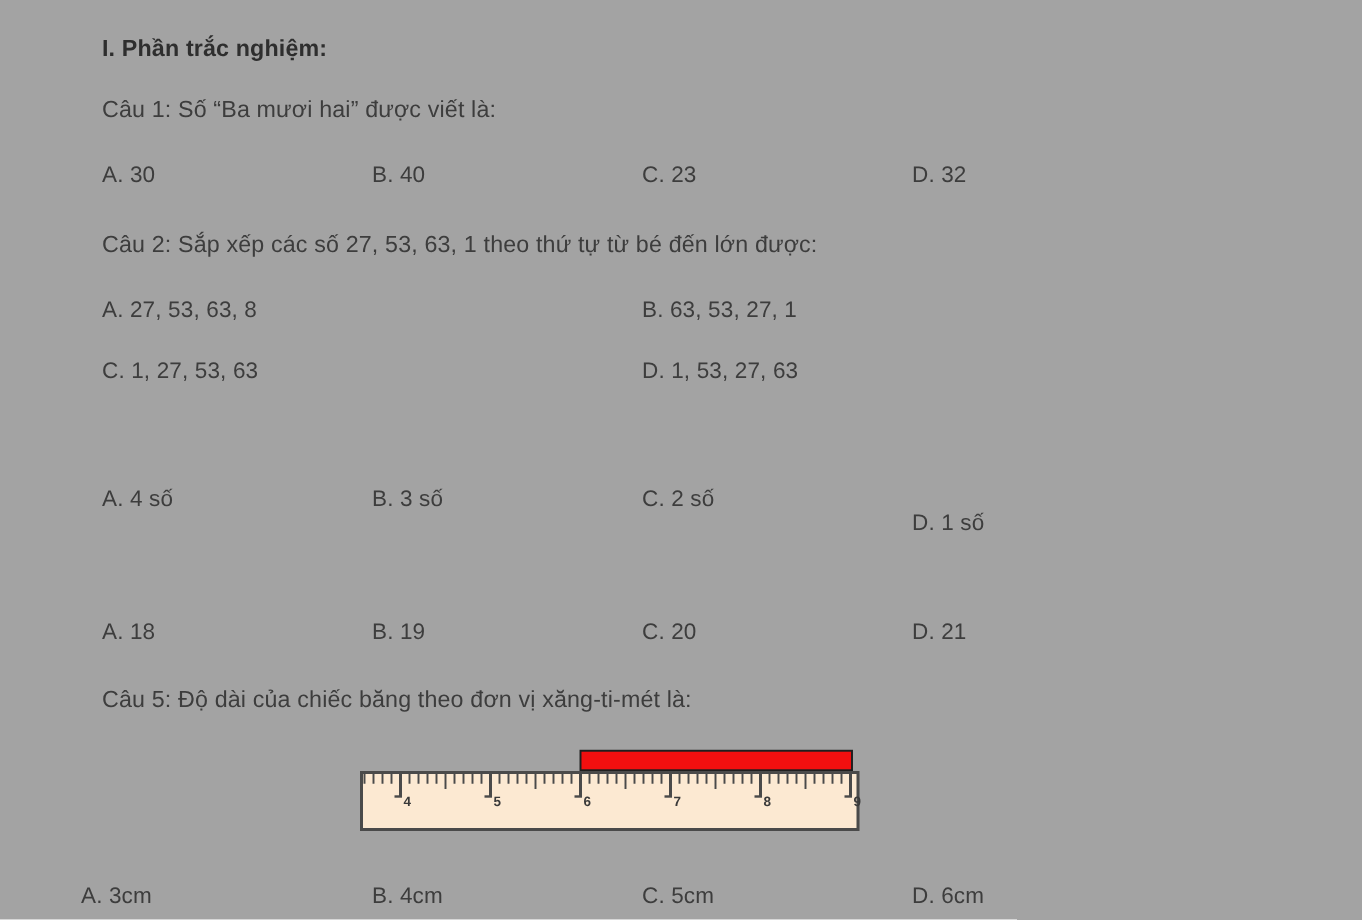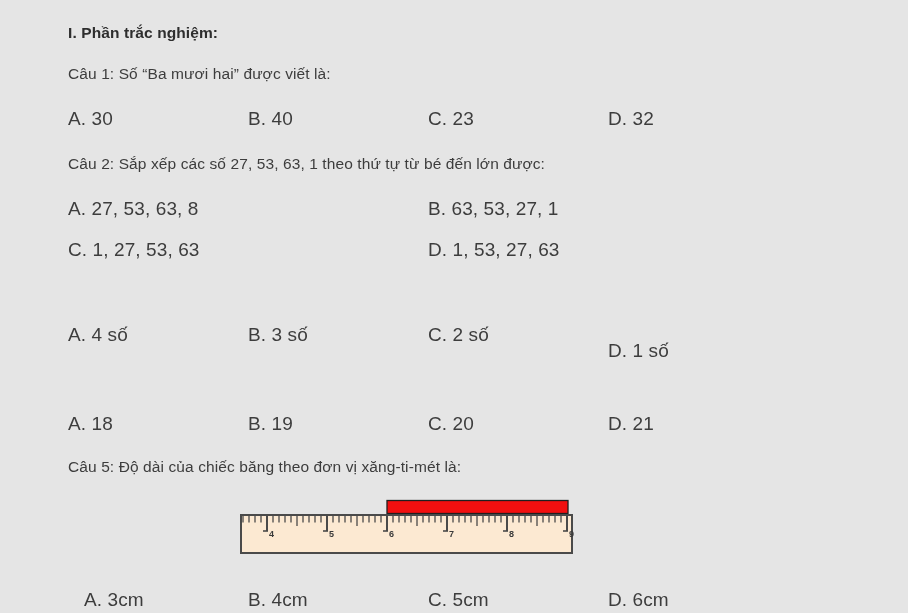--- a/index.html
+++ b/index.html
@@ -4,38 +4,38 @@
 <style>
   * { margin: 0; padding: 0; box-sizing: border-box; }
   html, body {
     background: #ffffff;
     font-family: "Liberation Sans", "DejaVu Sans", sans-serif;
   }
   .page {
     position: relative;
     width: 908px;
     height: 613px;
-    background: #e5e5e5;
+    background: #a3a3a3;
     overflow: hidden;
   }
   .line {
     position: absolute;
     white-space: nowrap;
     font-size: 15.5px;
     color: #3d3d3d;
     letter-spacing: 0.1px;
   }
   .title {
     font-weight: bold;
     color: #2e2e2e;
   }
   .opt {
     position: absolute;
     white-space: nowrap;
-    font-size: 19px;
+    font-size: 15px;
     color: #3d3d3d;
     letter-spacing: 0.1px;
   }
   .ruler-svg {
     position: absolute;
     left: 240px;
     top: 494px;
   }
 </style>
 </head>
@@ -134,18 +134,18 @@
       <line x1="143" y1="37" x2="148" y2="37" stroke="#4a4a4a" stroke-width="1.6"></line>
       <text x="149" y="43" font-size="9" fill="#3a3a3a" font-family="&quot;Liberation Sans&quot;, sans-serif" font-weight="bold">6</text>
       <line x1="203" y1="37" x2="208" y2="37" stroke="#4a4a4a" stroke-width="1.6"></line>
       <text x="209" y="43" font-size="9" fill="#3a3a3a" font-family="&quot;Liberation Sans&quot;, sans-serif" font-weight="bold">7</text>
       <line x1="263" y1="37" x2="268" y2="37" stroke="#4a4a4a" stroke-width="1.6"></line>
       <text x="269" y="43" font-size="9" fill="#3a3a3a" font-family="&quot;Liberation Sans&quot;, sans-serif" font-weight="bold">8</text>
       <line x1="323" y1="37" x2="328" y2="37" stroke="#4a4a4a" stroke-width="1.6"></line>
       <text x="329" y="43" font-size="9" fill="#3a3a3a" font-family="&quot;Liberation Sans&quot;, sans-serif" font-weight="bold">9</text>
     </svg>
 
-  <span class="opt" style="left:84px;  top:589px">A. 3cm</span>
+  <span class="opt" style="left:54px;  top:589px">A. 3cm</span>
   <span class="opt" style="left:248px; top:589px">B. 4cm</span>
   <span class="opt" style="left:428px; top:589px">C. 5cm</span>
   <span class="opt" style="left:608px; top:589px">D. 6cm</span>
 
 </div>
 
 </body></html>

